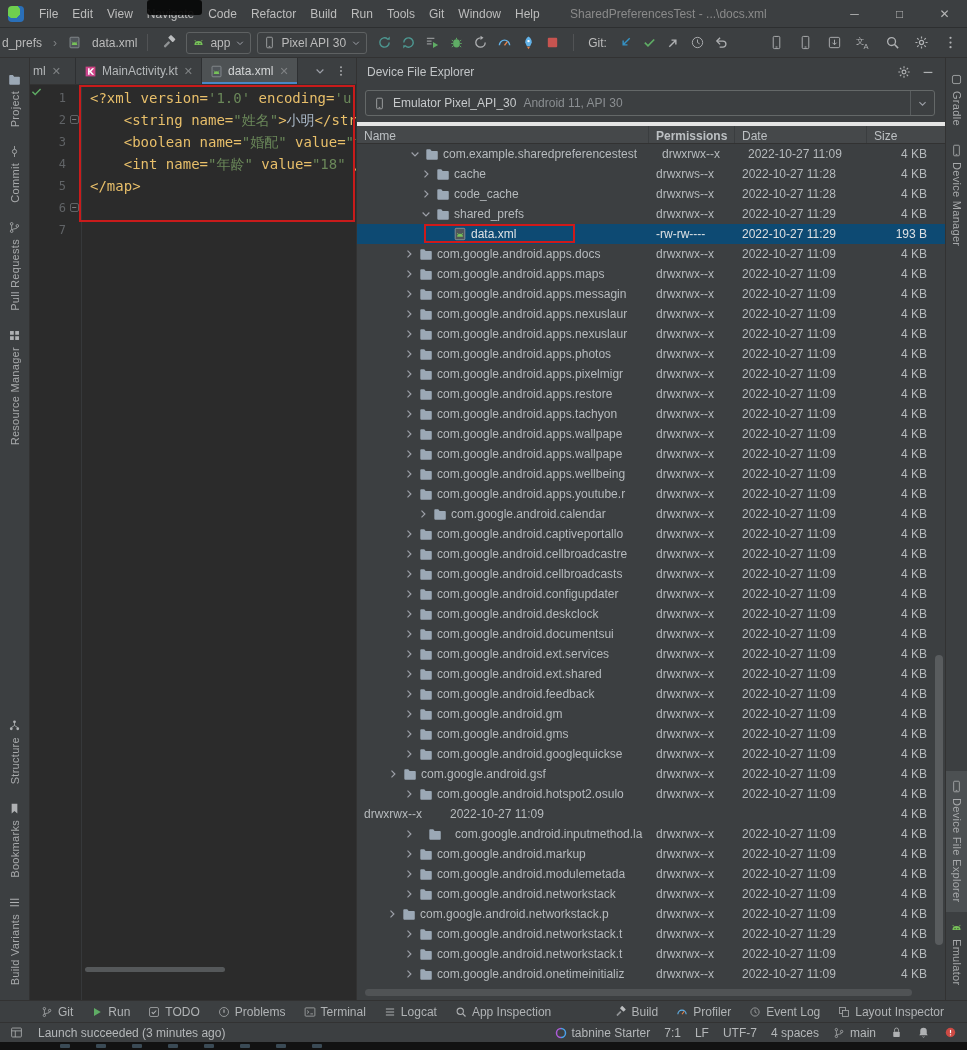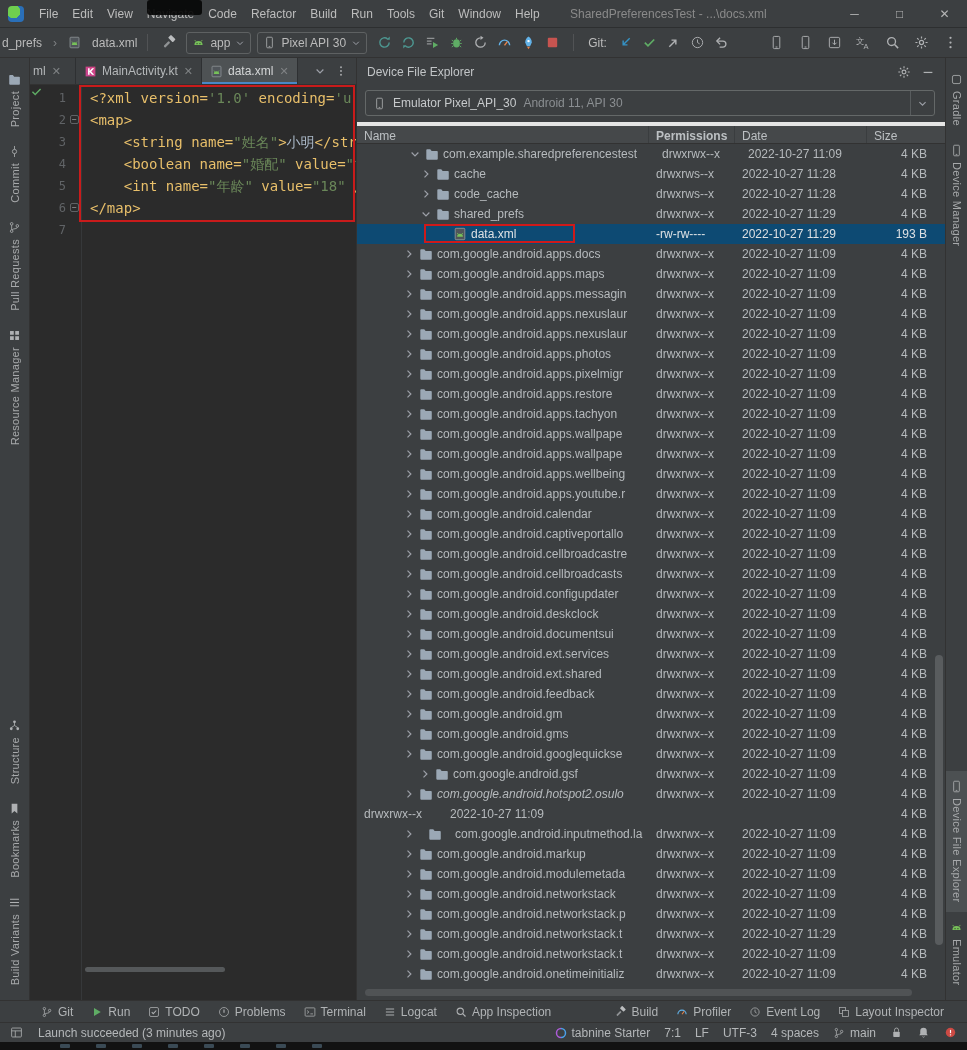--- a/index.html
+++ b/index.html
@@ -554,21 +554,20 @@
         <div class="gutter-line">1</div>
         <div class="gutter-line">2<span class="fold">−</span></div>
         <div class="gutter-line">3</div>
         <div class="gutter-line">4</div>
         <div class="gutter-line">5</div>
         <div class="gutter-line">6<span class="fold">−</span></div>
         <div class="gutter-line">7</div>
       </div>
     <div class="code" id="code">
         <div class="code-line"><span class="c-tag">&lt;?xml version=</span><span class="c-str">'1.0'</span><span class="c-tag"> encoding=</span><span class="c-str">'u</span></div>
-        <div class="code-line"><span class="c-tag">&lt;map&gt;</span></div>
         <div class="code-line"><span class="c-tag">    &lt;string name=</span><span class="c-str">"姓名"</span><span class="c-tag">&gt;</span><span class="c-plain">小明</span><span class="c-tag">&lt;/strin</span></div>
         <div class="code-line"><span class="c-tag">    &lt;boolean name=</span><span class="c-str">"婚配"</span><span class="c-tag"> value=</span><span class="c-str">"fal</span></div>
         <div class="code-line"><span class="c-tag">    &lt;int name=</span><span class="c-str">"年龄"</span><span class="c-tag"> value=</span><span class="c-str">"18"</span><span class="c-tag"> /&gt;</span></div>
         <div class="code-line"><span class="c-tag">&lt;/map&gt;</span></div>
         <div class="code-line"></div>
       </div>
     <div class="editor-redbox"></div>
     <span class="icon">
         <svg width="13" height="13" viewBox="0 0 16 16">
           <path d="M3 8.2l3.4 3.4L13 4.8" stroke="#5fad65" stroke-width="1.8" fill="none"></path>
@@ -970,21 +969,21 @@
               <path d="M1.5 13.5v-10a1 1 0 0 1 1-1H6l1.6 2h6a1 1 0 0 1 1 1v8a1 1 0 0 1-1 1h-11a1 1 0 0 1-1-1z" fill="#9ba8b5"></path>
             </svg>
           </span>
           <span>com.google.android.apps.youtube.r</span>
         </div>
         <div class="cell-perm">drwxrwx--x</div>
         <div class="cell-date">2022-10-27 11:09</div>
         <div class="cell-size">4 KB</div>
       </div>
       <div class="trow">
-        <div class="cell-name" style="padding-left: 46px;">
+        <div class="cell-name" style="padding-left: 60px;">
           <span class="chev-box">
             <span class="icon">
               <svg width="12" height="12" viewBox="0 0 16 16">
                 <path d="M6 3.5L10.5 8 6 12.5" stroke="#9da0a8" stroke-width="1.6" fill="none"></path>
               </svg>
             </span>
           </span>
           <span class="icon">
             <svg width="14" height="14" viewBox="0 0 16 16">
               <path d="M1.5 13.5v-10a1 1 0 0 1 1-1H6l1.6 2h6a1 1 0 0 1 1 1v8a1 1 0 0 1-1 1h-11a1 1 0 0 1-1-1z" fill="#9ba8b5"></path>
@@ -1230,41 +1229,41 @@
               <path d="M1.5 13.5v-10a1 1 0 0 1 1-1H6l1.6 2h6a1 1 0 0 1 1 1v8a1 1 0 0 1-1 1h-11a1 1 0 0 1-1-1z" fill="#9ba8b5"></path>
             </svg>
           </span>
           <span>com.google.android.googlequickse</span>
         </div>
         <div class="cell-perm">drwxrwx--x</div>
         <div class="cell-date">2022-10-27 11:09</div>
         <div class="cell-size">4 KB</div>
       </div>
       <div class="trow">
-        <div class="cell-name" style="padding-left: 62px;">
+        <div class="cell-name" style="padding-left: 30px;">
           <span class="chev-box">
             <span class="icon">
               <svg width="12" height="12" viewBox="0 0 16 16">
                 <path d="M6 3.5L10.5 8 6 12.5" stroke="#9da0a8" stroke-width="1.6" fill="none"></path>
               </svg>
             </span>
           </span>
           <span class="icon">
             <svg width="14" height="14" viewBox="0 0 16 16">
               <path d="M1.5 13.5v-10a1 1 0 0 1 1-1H6l1.6 2h6a1 1 0 0 1 1 1v8a1 1 0 0 1-1 1h-11a1 1 0 0 1-1-1z" fill="#9ba8b5"></path>
             </svg>
           </span>
           <span>com.google.android.gsf</span>
         </div>
         <div class="cell-perm">drwxrwx--x</div>
         <div class="cell-date">2022-10-27 11:09</div>
         <div class="cell-size">4 KB</div>
       </div>
       <div class="trow">
-        <div class="cell-name" style="padding-left: 46px; font-style: italic;">
+        <div class="cell-name" style="padding-left: 46px;">
           <span class="chev-box">
             <span class="icon">
               <svg width="12" height="12" viewBox="0 0 16 16">
                 <path d="M6 3.5L10.5 8 6 12.5" stroke="#9da0a8" stroke-width="1.6" fill="none"></path>
               </svg>
             </span>
           </span>
           <span class="icon">
             <svg width="14" height="14" viewBox="0 0 16 16">
               <path d="M1.5 13.5v-10a1 1 0 0 1 1-1H6l1.6 2h6a1 1 0 0 1 1 1v8a1 1 0 0 1-1 1h-11a1 1 0 0 1-1-1z" fill="#9ba8b5"></path>
@@ -1355,21 +1354,21 @@
               <path d="M1.5 13.5v-10a1 1 0 0 1 1-1H6l1.6 2h6a1 1 0 0 1 1 1v8a1 1 0 0 1-1 1h-11a1 1 0 0 1-1-1z" fill="#9ba8b5"></path>
             </svg>
           </span>
           <span>com.google.android.networkstack</span>
         </div>
         <div class="cell-perm">drwxrwx--x</div>
         <div class="cell-date">2022-10-27 11:09</div>
         <div class="cell-size">4 KB</div>
       </div>
       <div class="trow">
-        <div class="cell-name" style="padding-left: 46px;">
+        <div class="cell-name" style="padding-left: 29px;">
           <span class="chev-box">
             <span class="icon">
               <svg width="12" height="12" viewBox="0 0 16 16">
                 <path d="M6 3.5L10.5 8 6 12.5" stroke="#9da0a8" stroke-width="1.6" fill="none"></path>
               </svg>
             </span>
           </span>
           <span class="icon">
             <svg width="14" height="14" viewBox="0 0 16 16">
               <path d="M1.5 13.5v-10a1 1 0 0 1 1-1H6l1.6 2h6a1 1 0 0 1 1 1v8a1 1 0 0 1-1 1h-11a1 1 0 0 1-1-1z" fill="#9ba8b5"></path>
@@ -1572,21 +1571,21 @@
         </span>
         <span>tabnine Starter</span>
       </div>
       <div class="sb-item">
         <span>7:1</span>
       </div>
       <div class="sb-item">
         <span>LF</span>
       </div>
       <div class="sb-item">
-        <span>UTF-3</span>
+        <span>UTF-7</span>
       </div>
       <div class="sb-item">
         <span>4 spaces</span>
       </div>
       <div class="sb-item">
         <span class="icon">
           <svg width="12" height="12" viewBox="0 0 16 16">
             <circle cx="4.5" cy="3.5" r="1.6" stroke="#afb1b3" fill="none"></circle>
             <circle cx="4.5" cy="12.5" r="1.6" stroke="#afb1b3" fill="none"></circle>
             <circle cx="11.5" cy="6" r="1.6" stroke="#afb1b3" fill="none"></circle>

